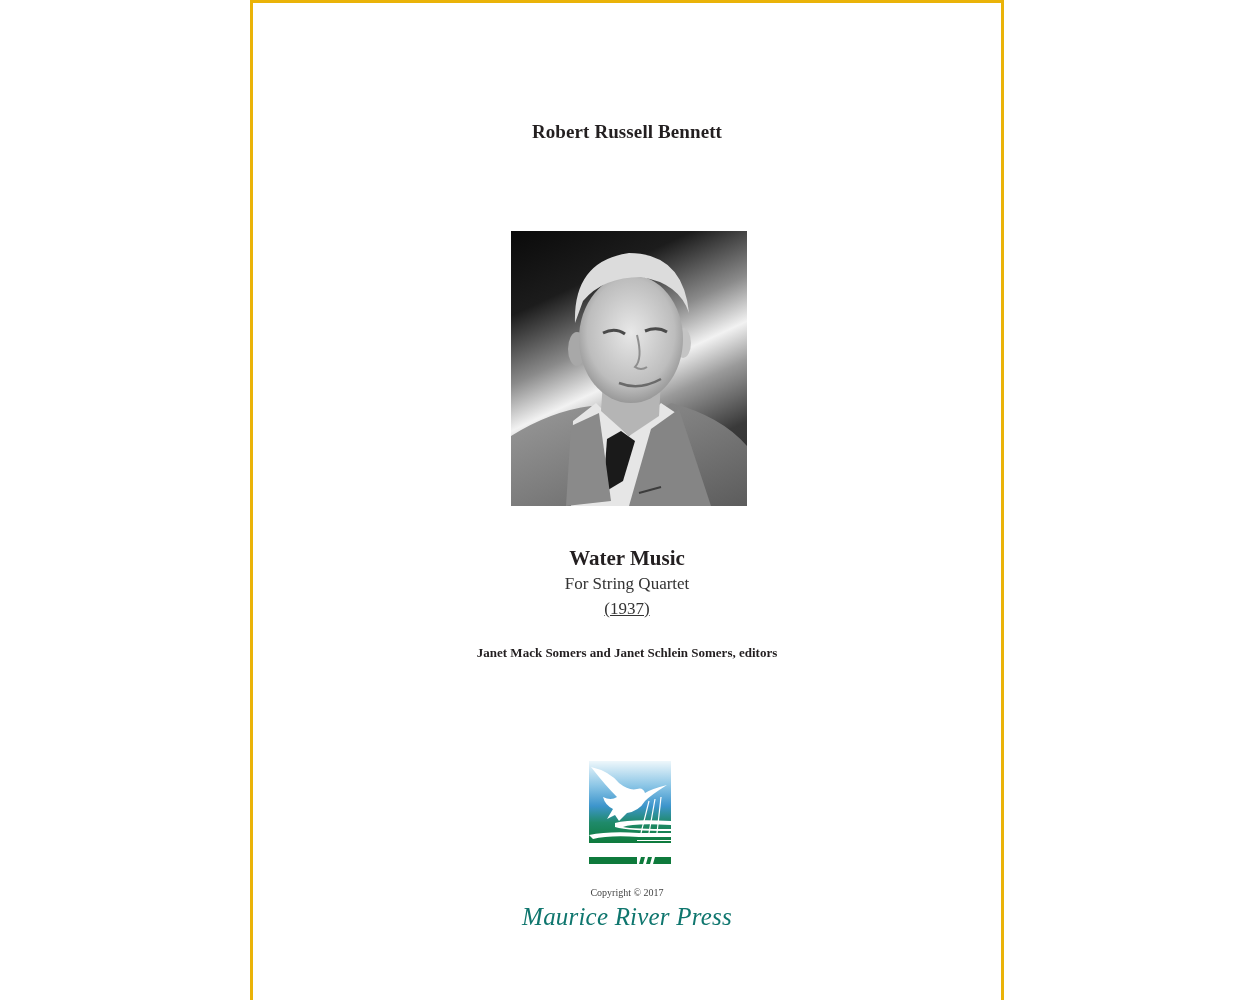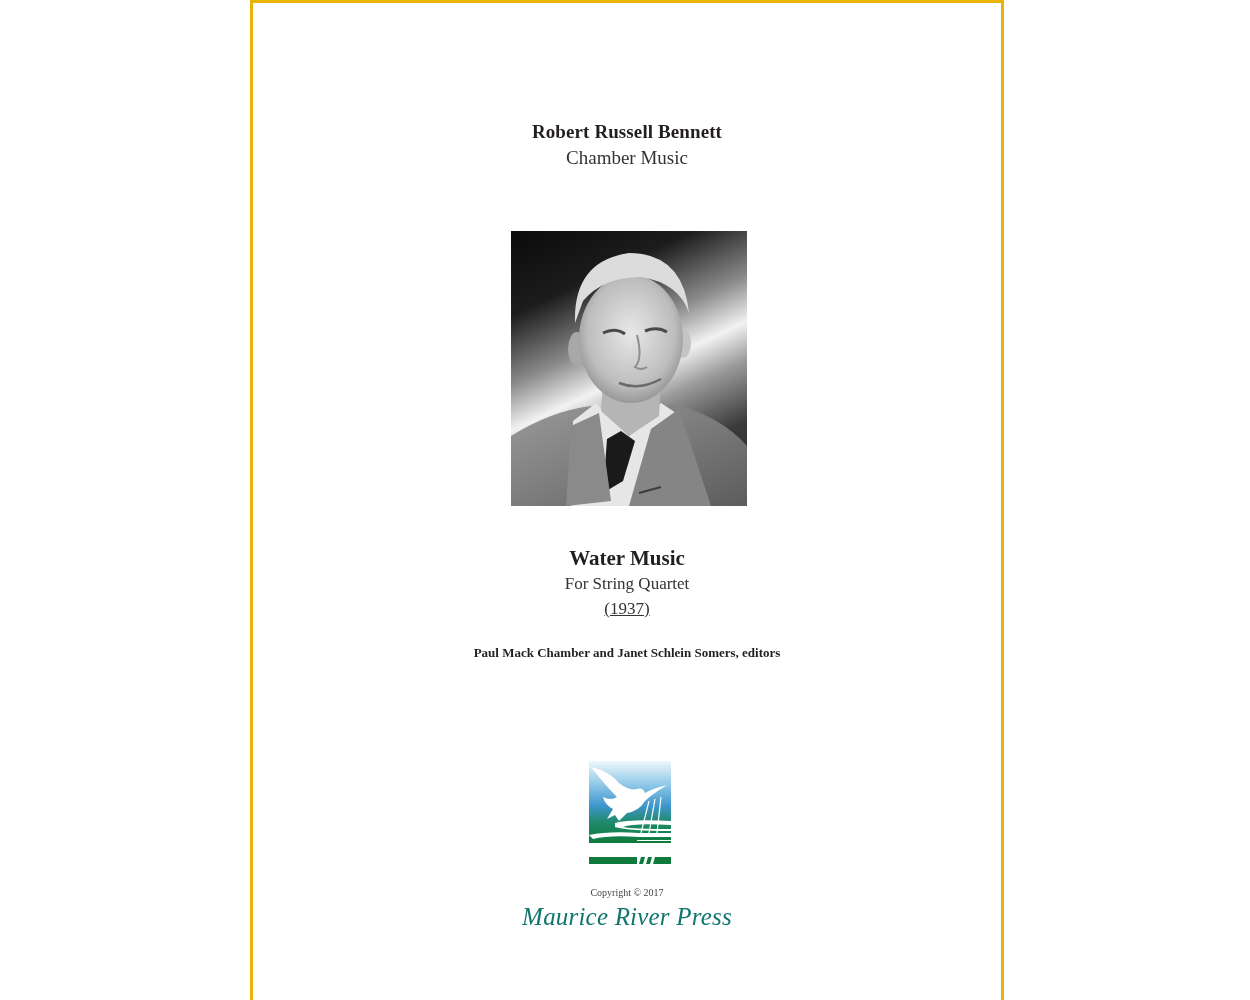--- a/index.html
+++ b/index.html
@@ -82,21 +82,20 @@
       font-size: 10px;
       color: #444;
     }
   </style>
 </head>
 <body>
 
 <div class="page">
 
   <div class="center-text composer">Robert Russell Bennett</div>
-  <div class="center-text series">Chamber Music</div>
 
   <div class="portrait" title="Portrait photograph of Robert Russell Bennett">
     <svg width="236" height="275" viewBox="0 0 236 275" xmlns="http://www.w3.org/2000/svg">
       <defs>
         <radialGradient id="faceG" cx="50%" cy="45%" r="60%">
           <stop offset="0%" stop-color="#e8e8e8"></stop>
           <stop offset="70%" stop-color="#bdbdbd"></stop>
           <stop offset="100%" stop-color="#8a8a8a"></stop>
         </radialGradient>
         <linearGradient id="suitG" x1="0" y1="0" x2="1" y2="1">
@@ -132,21 +131,21 @@
       <path d="M108 152 Q128 160 150 148" stroke="#6a6a6a" stroke-width="2.5" fill="none"></path>
 
       <path d="M128 262 L150 256" stroke="#3c3c3c" stroke-width="2"></path>
     </svg>
   </div>
 
   <div class="center-text subtitle">For String Quartet</div>
   <div class="center-text title">Water Music</div>
   <div class="center-text year">(1937)</div>
 
-  <div class="center-text editors">Paul Mack Chamber and Janet Schlein Somers, editors</div>
+  <div class="center-text editors">Janet Mack Somers and Janet Schlein Somers, editors</div>
 
   <div class="logo">
     <svg width="82" height="112" viewBox="0 0 82 112" xmlns="http://www.w3.org/2000/svg">
       <defs>
         <linearGradient id="skyG" x1="0" y1="0" x2="0" y2="1">
           <stop offset="0%" stop-color="#eef7fb"></stop>
           <stop offset="30%" stop-color="#8cc6e6"></stop>
           <stop offset="55%" stop-color="#3d95cc"></stop>
           <stop offset="75%" stop-color="#1f8a6a"></stop>
           <stop offset="100%" stop-color="#0e7a3c"></stop>

